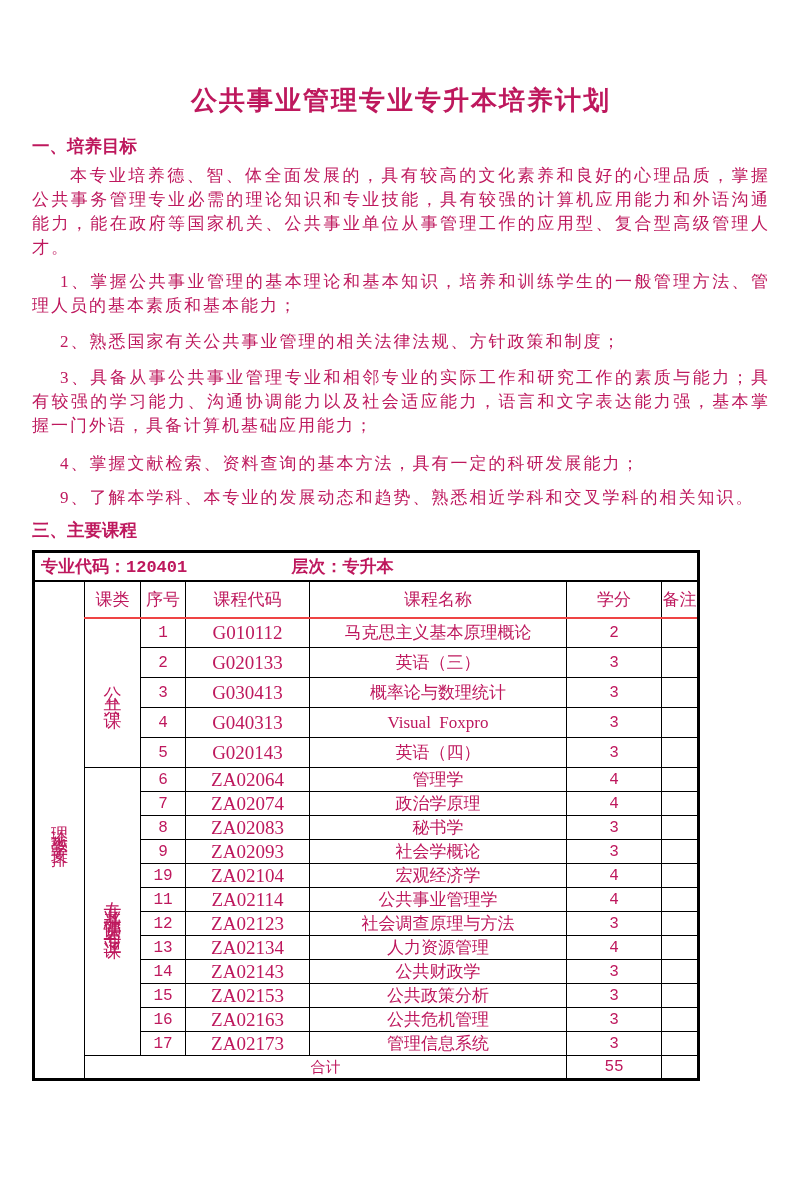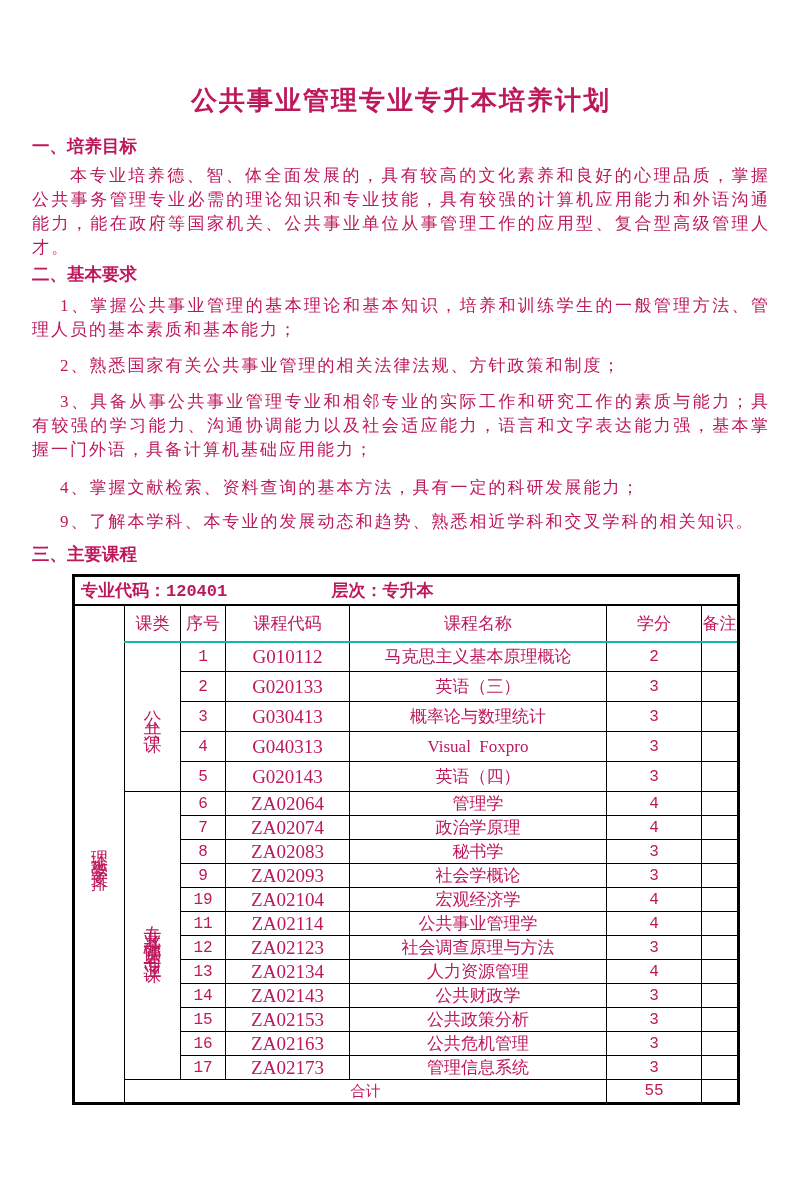--- a/index.html
+++ b/index.html
@@ -51,21 +51,20 @@
   .m12 { margin-top: 12px; }
   .m14 { margin-top: 14px; }
 
   table.course-table {
     margin-top: 10px;
     border-collapse: collapse;
     table-layout: fixed;
     width: 668px;
     border: 3px solid #000;
     font-size: 17px;
-    margin-left: 40px;
   }
   .course-table td, .course-table th {
     border: 1px solid #000;
     padding: 0;
     text-align: center;
     vertical-align: middle;
     overflow: hidden;
   }
   tr.meta-row { height: 29px; }
   .meta-row td {
@@ -75,21 +74,21 @@
     font-weight: 700;
   }
   .meta-row .meta-span {
     font-family: "Liberation Mono", "Liberation Serif", serif;
     font-size: 17px;
   }
   .meta-row .meta-right { margin-left: 100px; }
   tr.header-row { height: 37px; }
   .header-row th {
     font-weight: 400;
-    border-bottom: 2px solid #14b8a6;
+    border-bottom: 2px solid #ef4444;
     font-size: 17px;
   }
   tr.grp0 { height: 30px; }
   tr.grp1 { height: 23px; }
   tr.total-row { height: 24px; }
   .side-cell { vertical-align: middle; }
   .v-label {
     display: inline-block;
     writing-mode: vertical-rl;
     text-orientation: upright;
@@ -120,21 +119,20 @@
 </head>
 <body>
 
 <div class="doc">
 
   <h1 class="doc-title">公共事业管理专业专升本培养计划</h1>
 
   <h2 class="sec-heading h1m">一、培养目标</h2>
   <p class="body-text para">本专业培养德、智、体全面发展的，具有较高的文化素养和良好的心理品质，掌握公共事务管理专业必需的理论知识和专业技能，具有较强的计算机应用能力和外语沟通能力，能在政府等国家机关、公共事业单位从事管理工作的应用型、复合型高级管理人才。</p>
 
-  <h2 class="sec-heading h2m">二、基本要求</h2>
   <p class="body-text item m10">1、掌握公共事业管理的基本理论和基本知识，培养和训练学生的一般管理方法、管理人员的基本素质和基本能力；</p>
   <p class="body-text item m12">2、熟悉国家有关公共事业管理的相关法律法规、方针政策和制度；</p>
   <p class="body-text item m12">3、具备从事公共事业管理专业和相邻专业的实际工作和研究工作的素质与能力；具有较强的学习能力、沟通协调能力以及社会适应能力，语言和文字表达能力强，基本掌握一门外语，具备计算机基础应用能力；</p>
   <p class="body-text item m14">4、掌握文献检索、资料查询的基本方法，具有一定的科研发展能力；</p>
   <p class="body-text item m10">9、了解本学科、本专业的发展动态和趋势、熟悉相近学科和交叉学科的相关知识。</p>
 
   <h2 class="sec-heading h3m">三、主要课程</h2>
 
   <table class="course-table">
     <colgroup>

